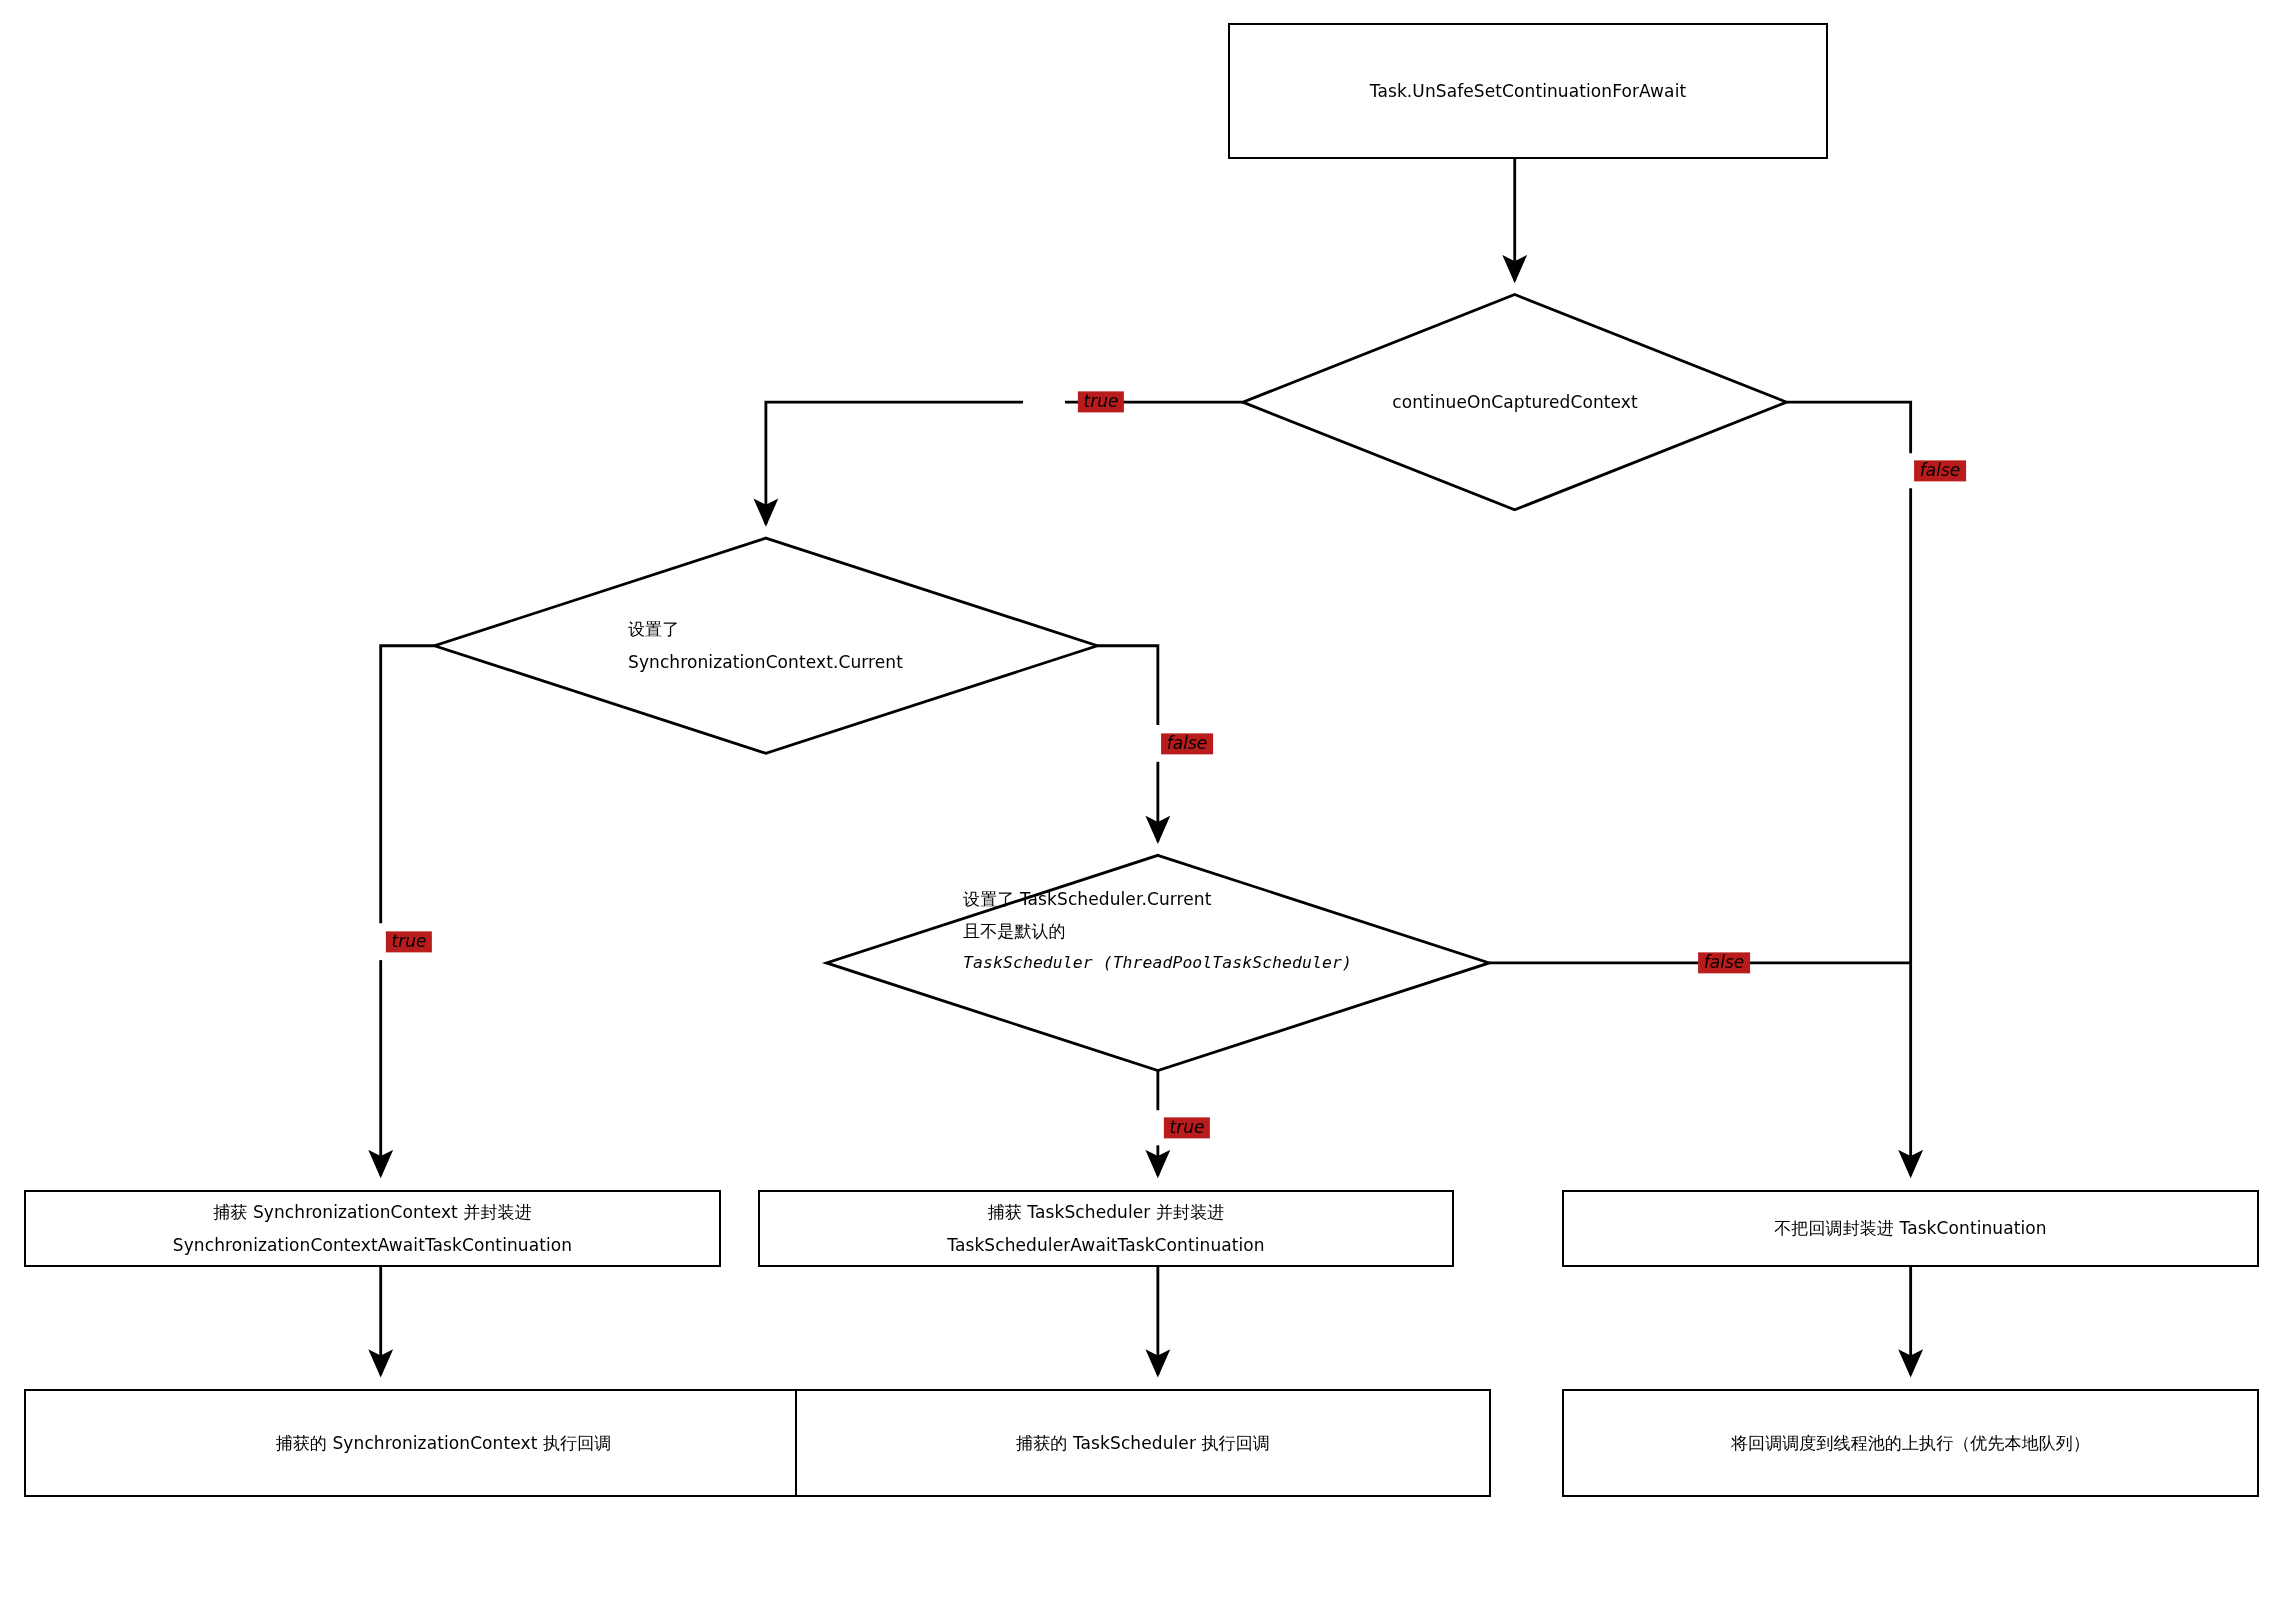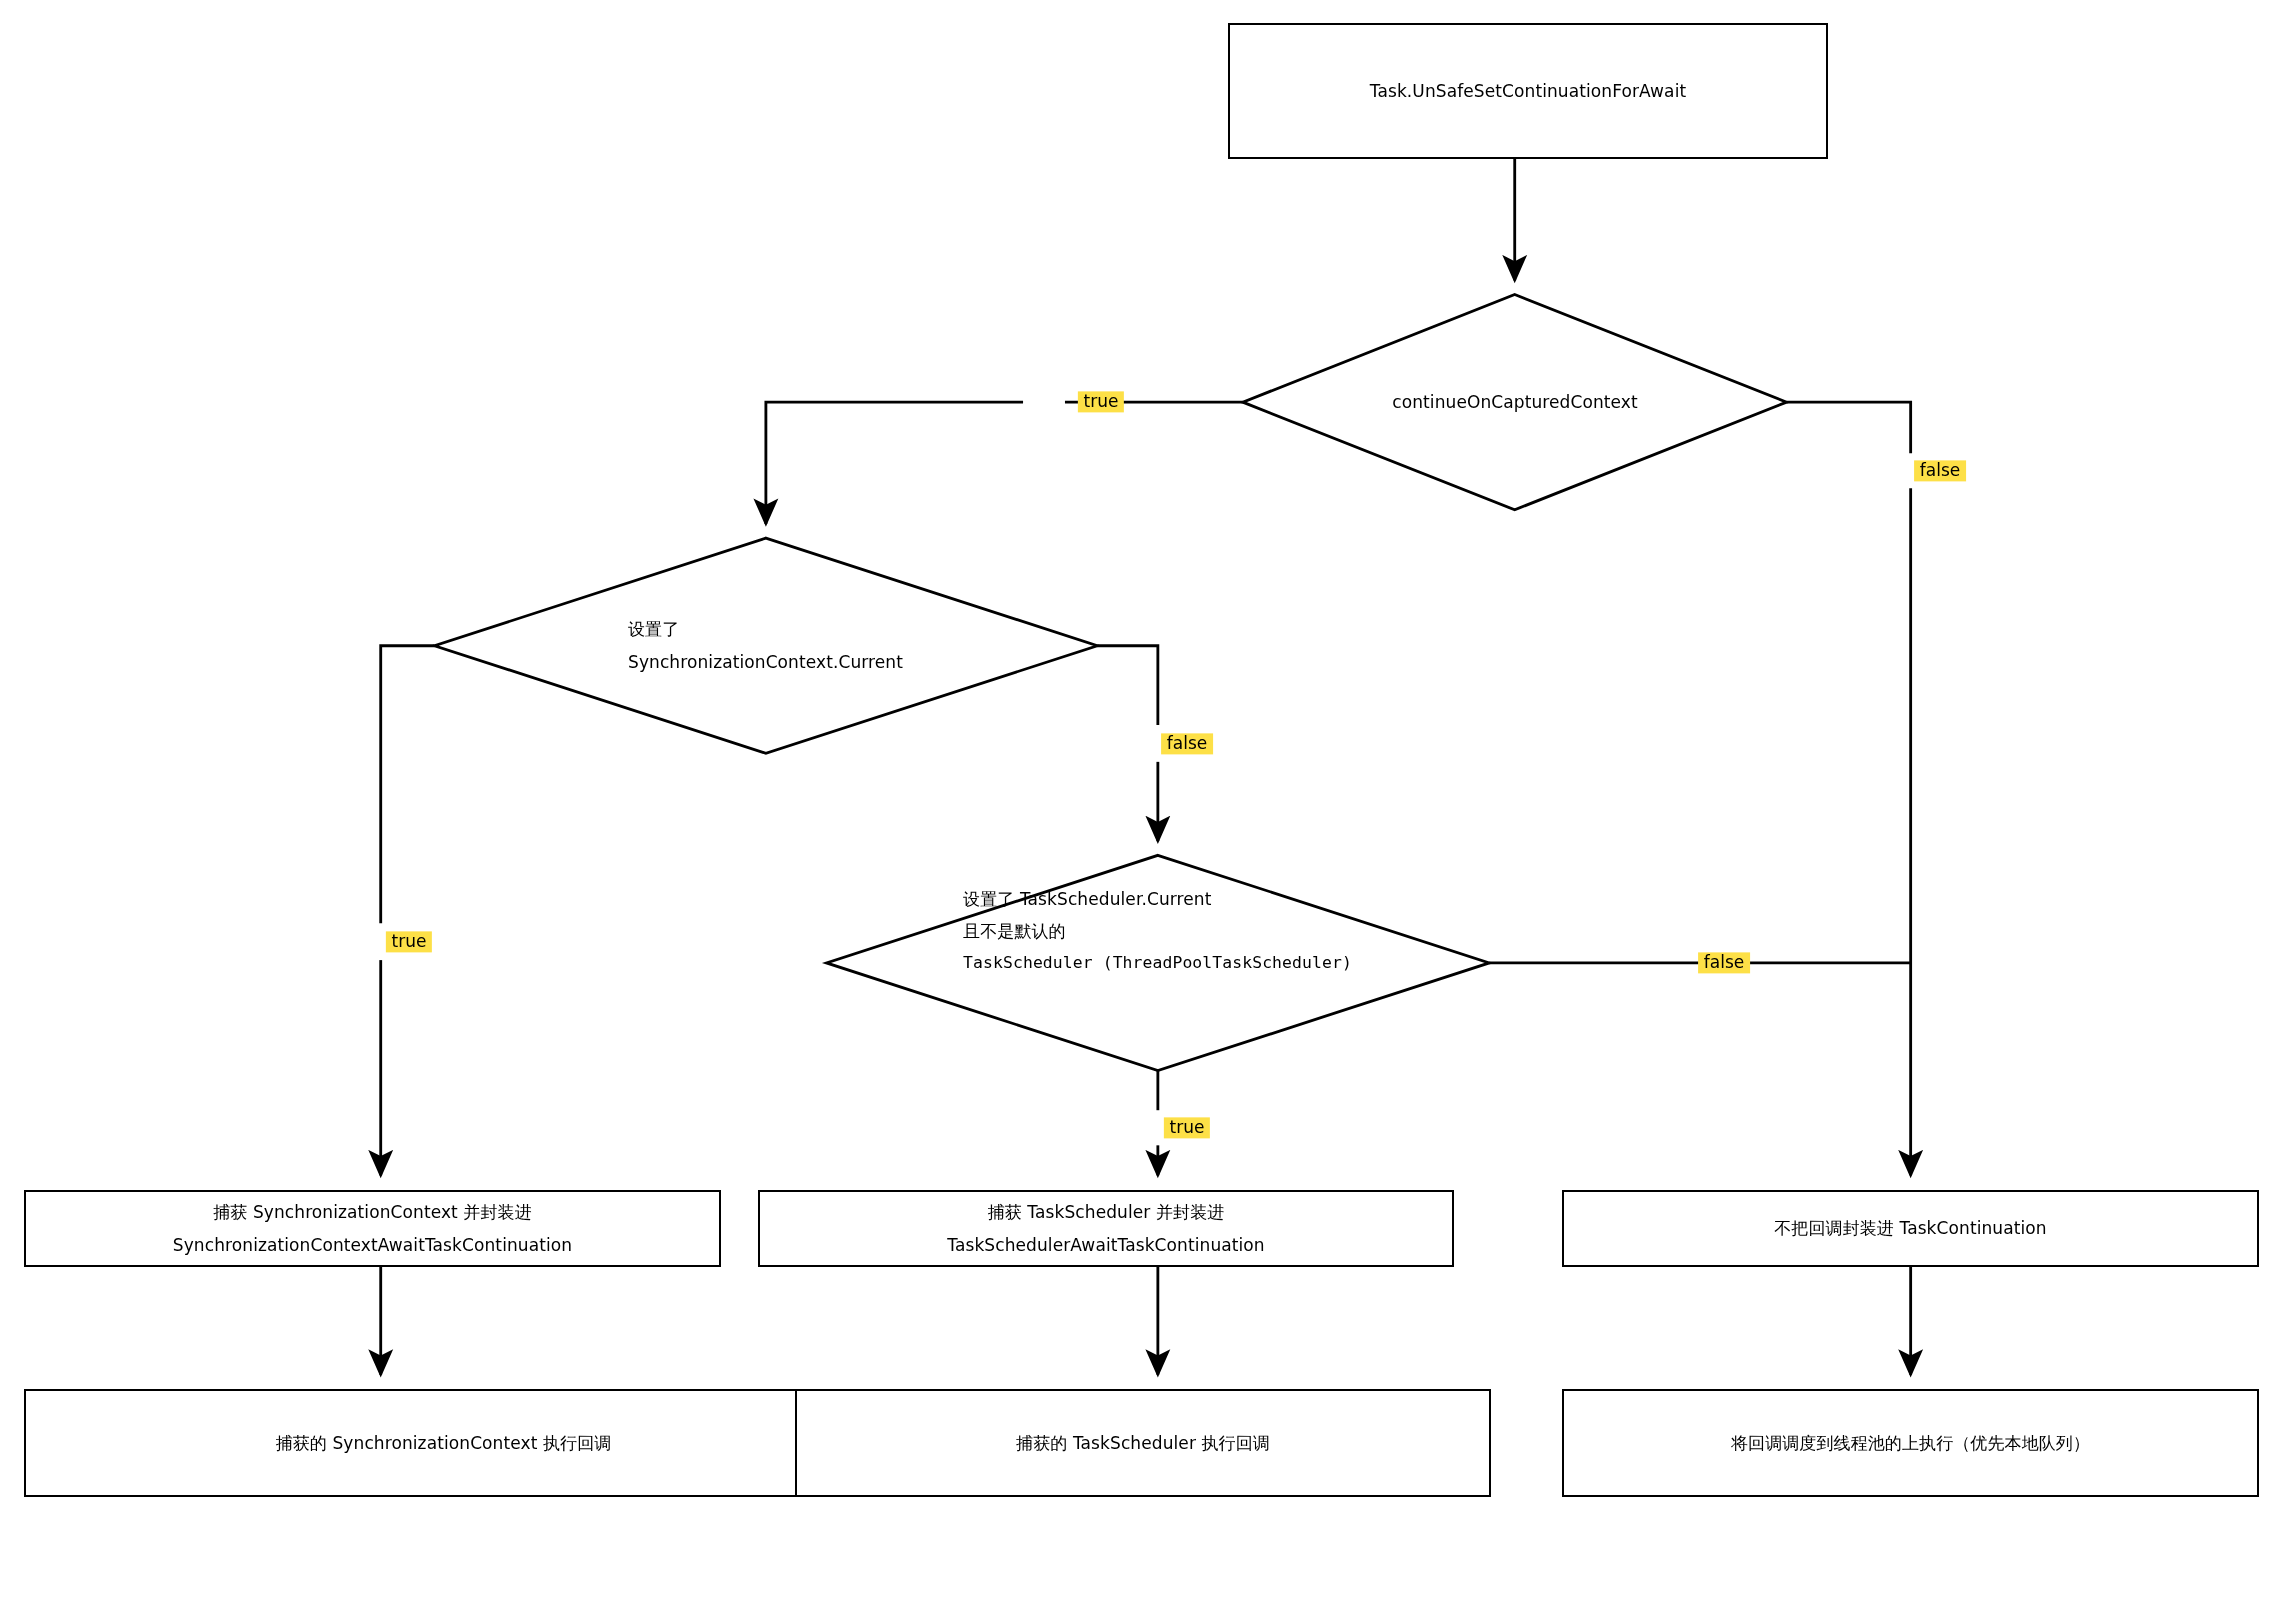--- a/index.html
+++ b/index.html
@@ -48,28 +48,29 @@
     pointer-events:none;
   }
   .diamond-wrap .node-text{
     position:relative;
     z-index:3;
     pointer-events:auto;
   }
   .edge-label{
     position:absolute;
     font-size:17px;
-    background:#fde047;
+    background:#b91c1c;
     padding:0 5.7px;
     line-height:1.25;
     white-space:nowrap;
     transform:translate(-50%,-50%);
     z-index:5;
+    font-style:italic;
   }
-  .mono{ font-family:"DejaVu Sans Mono","Liberation Mono",monospace; }
+  .mono{ font-family:"DejaVu Sans Mono","Liberation Mono",monospace;font-style:italic; }
 </style>
 </head>
 <body>
 
 <div id="canvas">
 
   <svg id="wires" viewBox="0 0 4032 2860" xmlns="http://www.w3.org/2000/svg">
     <defs>
       <marker id="arrow" markerWidth="12" markerHeight="12" refX="9" refY="5" orient="auto" markerUnits="strokeWidth">
         <path d="M0,0.6 L10,5 L0,9.4 L2.2,5 Z" fill="#000000"></path>

